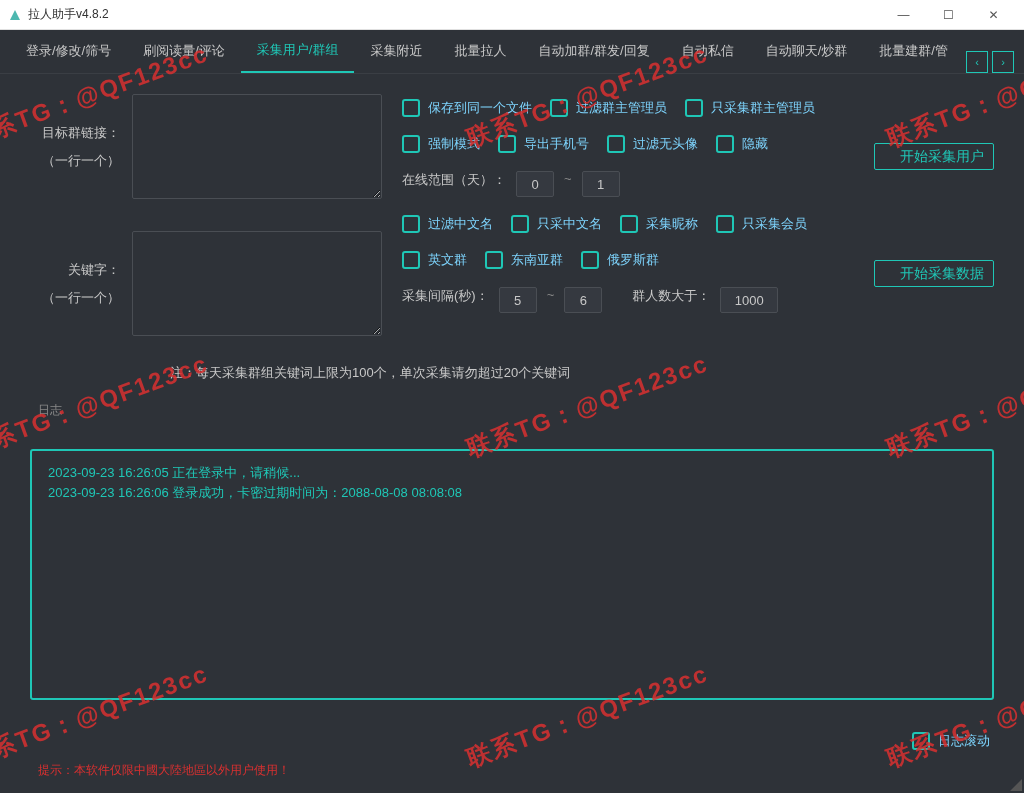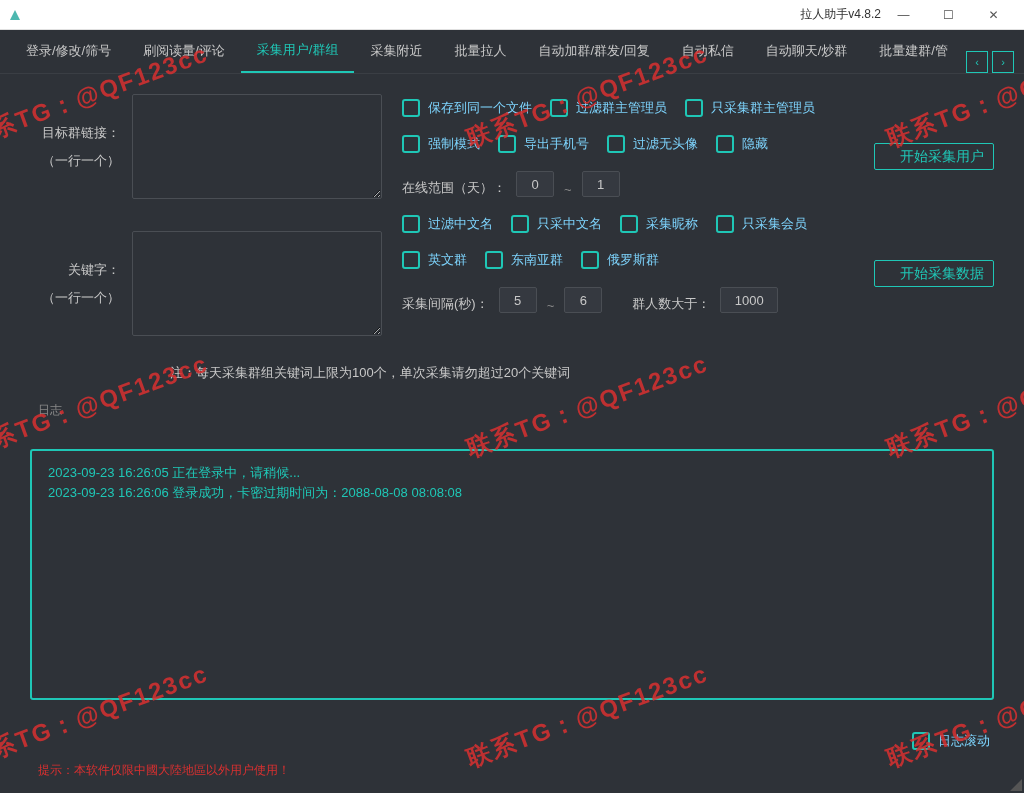--- a/index.html
+++ b/index.html
@@ -3,21 +3,21 @@
   <meta charset="utf-8">
   <style>
     * { margin: 0; padding: 0; box-sizing: border-box; }
     body { font-family: "Microsoft YaHei", sans-serif; background: #1a1a1a; width: 1024px; height: 793px; overflow: hidden; position: relative; }
     
     .window { width: 100%; height: 100%; background: #fff; display: flex; flex-direction: column; }
     
     .titlebar { height: 30px; background: #fff; display: flex; align-items: center; padding: 0 8px; border-bottom: 1px solid #e0e0e0; }
     .titlebar-icon { width: 14px; height: 14px; margin-right: 6px; }
     .titlebar-icon svg { width: 100%; height: 100%; }
-    .titlebar-title { font-size: 12px; color: #333; flex: 1; text-align: right; }
+    .titlebar-title { font-size: 12px; color: #333; flex: 1; }
     .titlebar-controls { display: flex; gap: 0; }
     .titlebar-btn { width: 45px; height: 30px; display: flex; align-items: center; justify-content: center; color: #555; font-size: 12px; cursor: pointer; }
     
     .app-body { flex: 1; background: #2e3238; display: flex; flex-direction: column; position: relative; }
     
     .tabs { height: 44px; display: flex; align-items: flex-end; padding: 0 10px; border-bottom: 1px solid #3a3e44; position: relative; }
     .tab { padding: 0 16px; font-size: 13px; color: #c8c8c8; cursor: pointer; height: 44px; display: flex; align-items: center; white-space: nowrap; }
     .tab.active { color: #1fc7b6; border-bottom: 2px solid #1fc7b6; }
     .tab-arrows { display: flex; gap: 4px; margin-left: auto; }
     .tab-arrow { width: 22px; height: 22px; border: 1px solid #1fc7b6; display: flex; align-items: center; justify-content: center; color: #1fc7b6; font-size: 11px; cursor: pointer; background: #2e3238; }
@@ -28,21 +28,21 @@
     .left-inputs { display: flex; flex-direction: column; gap: 32px; }
     .input-group { display: flex; align-items: center; gap: 12px; }
     .input-labels { display: flex; flex-direction: column; gap: 10px; color: #c8c8c8; font-size: 13px; text-align: right; width: 90px; }
     .textarea-box { width: 250px; height: 105px; background: #2e3238; border: 1px solid #4a4e54; border-radius: 2px; }
     
     .right-options { flex: 1; display: flex; flex-direction: column; gap: 18px; padding-top: 5px; }
     .option-row { display: flex; align-items: center; gap: 18px; flex-wrap: wrap; }
     .checkbox-item { display: flex; align-items: center; gap: 8px; color: #7dd3fc; font-size: 13px; cursor: pointer; }
     .checkbox { width: 18px; height: 18px; border: 2px solid #1fc7b6; border-radius: 3px; background: transparent; flex-shrink: 0; }
     
-    .range-row { display: flex; align-items: flex-end; gap: 10px; color: #c8c8c8; font-size: 13px; }
+    .range-row { display: flex; align-items: flex-start; gap: 10px; color: #c8c8c8; font-size: 13px; }
     .num-input { width: 38px; height: 26px; background: #353940; border: 1px solid #4a4e54; color: #c8c8c8; text-align: center; font-size: 13px; border-radius: 2px; }
     .num-input-wide { width: 58px; }
     .tilde { color: #888; }
     
     .action-btn { width: 120px; height: 27px; border: 1px solid #1fc7b6; background: transparent; color: #1fc7b6; font-size: 14px; cursor: pointer; border-radius: 2px; padding-left: 16px; }
     .action-col { display: flex; flex-direction: column; justify-content: center; gap: 90px; padding-left: 10px; }
     
     .note { color: #c8c8c8; font-size: 13px; margin: 8px 0 15px 140px; }
     
     .log-section { flex: 1; display: flex; flex-direction: column; margin-top: 5px; gap: 24px; }

